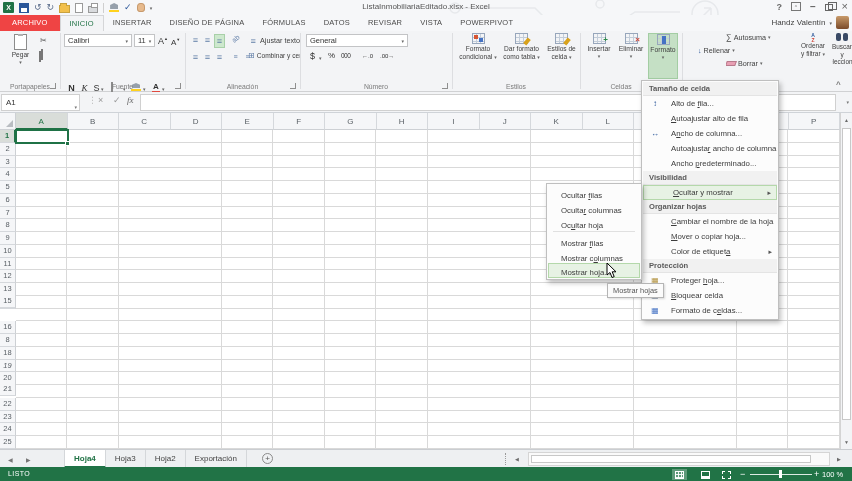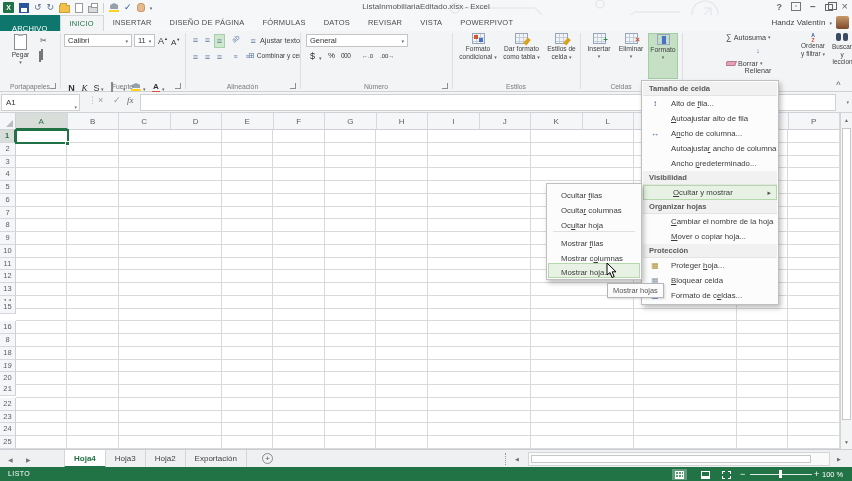--- a/index.html
+++ b/index.html
@@ -32,21 +32,21 @@
 #winctl .help{font-size:9px;font-weight:bold}
 .ropt{width:10px;height:9px;border:1px solid #777;font-size:5px;line-height:8px;text-align:center;color:#777}
 .minm{font-size:10px;font-weight:bold;line-height:9px}
 .restore{width:8px;height:7px;border:1px solid #666;position:relative;margin-top:2px}
 .restore::before{content:"";position:absolute;left:2px;top:-3px;width:7px;height:6px;border:1px solid #666}
 .closex{font-size:11px;line-height:11px}
 
 #tabrow{position:absolute;left:0;top:15px;width:852px;height:16px;background:#f6f7f9;z-index:1}
 #tabs{display:flex;height:16px}
 .rtab{padding:0 9px;font-size:7.5px;line-height:16px;color:#4a4a4a;letter-spacing:.2px;white-space:nowrap}
-.rtab.file{background:#0f766e;color:#fff;padding:6px 12px}
+.rtab.file{background:#ef4444;color:#fff;padding:0 12px}
 .rtab.active{background:#f3f4f6;color:#217346;border:1px solid #d5d6d8;border-bottom:none}
 #userchip{position:absolute;right:3px;top:1px;display:flex;align-items:center;gap:4px;font-size:8px;color:#444}
 #avatar{width:13px;height:13px;border-radius:2px;background:linear-gradient(#c89a6a,#7a4a2a)}
 
 #ribbon{position:absolute;left:0;top:31px;width:852px;height:61px;background:#f3f4f6;border-bottom:1px solid #d0d1d3;z-index:1}
 .gsep{position:absolute;top:2px;height:56px;width:1px;background:#dddee1}
 .glabel{position:absolute;bottom:1px;font-size:6.8px;color:#7a7a7a;text-align:center;white-space:nowrap}
 .lau{position:absolute;bottom:2px;width:6px;height:6px;border-right:1px solid #8f8f8f;border-bottom:1px solid #8f8f8f}
 .combo{position:absolute;background:#fff;border:1px solid #c3c4c6;display:flex;align-items:center;padding:0 3px;font-size:7.5px;color:#333;height:13px}
 .combo .dd{margin-left:auto;font-size:5px;color:#666;padding-left:3px}
@@ -322,21 +322,21 @@
     <span>Formato</span>
     <span class="dd">▾</span>
   </div>
   <div class="glabel" style="left:580px;width:82px">Celdas</div>
 
   <div class="bigbtn" style="left:726px;top:3px;width:64px;flex-direction:row;gap:2px;font-size:7.2px">
     <span style="font-size:8px;color:#444">∑</span>
     <span>Autosuma</span>
       <span class="dd">▾</span>
   </div>
-  <div class="bigbtn" style="left:726px;top:16px;width:64px;flex-direction:column;gap:12px;font-size:7.2px">
+  <div class="bigbtn" style="left:698px;top:16px;width:64px;flex-direction:row;gap:2px;font-size:7.2px">
     <span style="font-size:7px;color:#2b579a">↓</span>
     <span>Rellenar</span>
       <span class="dd">▾</span>
   </div>
   <div class="bigbtn" style="left:726px;top:29px;width:64px;flex-direction:row;gap:2px;font-size:7.2px">
     <span class="eraser" style="margin-top:0"></span>
     <span>Borrar</span>
       <span class="dd">▾</span>
   </div>
   <div class="bigbtn" style="left:794px;top:2px;width:38px;height:46px;font-size:6.5px">
@@ -397,21 +397,21 @@
       <div class="rowh" style="top: 68.04px;">5</div>
       <div class="rowh" style="top: 80.8px;">6</div>
       <div class="rowh" style="top: 93.56px;">7</div>
       <div class="rowh" style="top: 106.32px;">8</div>
       <div class="rowh" style="top: 119.08px;">9</div>
       <div class="rowh" style="top: 131.84px;">10</div>
       <div class="rowh" style="top: 144.6px;">11</div>
       <div class="rowh" style="top: 157.36px;">12</div>
       <div class="rowh" style="top: 170.12px;">13</div>
       <div class="rowh" style="top: 182.88px;">14</div>
-      <div class="rowh" style="top: 188px;">15</div>
+      <div class="rowh" style="top: 182px;">15</div>
       <div class="rowh" style="top: 208.4px;">16</div>
       <div class="rowh" style="top: 221.16px;">8</div>
       <div class="rowh" style="top: 233.92px;">18</div>
       <div class="rowh" style="top: 246.68px; font-style: italic;">19</div>
       <div class="rowh" style="top: 259.44px;">20</div>
       <div class="rowh" style="top: 270px; font-family: Liberation Mono, monospace;">21</div>
       <div class="rowh" style="top: 284.96px;">22</div>
       <div class="rowh" style="top: 297.72px;">23</div>
       <div class="rowh" style="top: 310.48px;">24</div>
       <div class="rowh" style="top: 323.24px;">25</div>
@@ -486,20 +486,24 @@
       <span class="mlabel"><u>O</u>cultar y mostrar</span>
       <span class="marrow">▸</span>
     </div>
     <div class="mhead">Organizar hojas</div>
     <div class="mitem">
       <span class="mlabel"><u>C</u>ambiar el nombre de la hoja</span>
     </div>
     <div class="mitem">
       <span class="mlabel"><u>M</u>over o copiar hoja...</span>
     </div>
+    <div class="mitem">
+      <span class="mlabel">Color de etiquet<u>a</u></span>
+      <span class="marrow">▸</span>
+    </div>
     <div class="mhead">Protección</div>
     <div class="mitem">
       <span class="mico protect-sheet-icon">▦</span>
       <span class="mlabel">Proteger <u>h</u>oja...</span>
     </div>
     <div class="mitem">
       <span class="mico lock-cell-icon">▦</span>
       <span class="mlabel"><u>B</u>loquear celda</span>
     </div>
     <div class="mitem">

